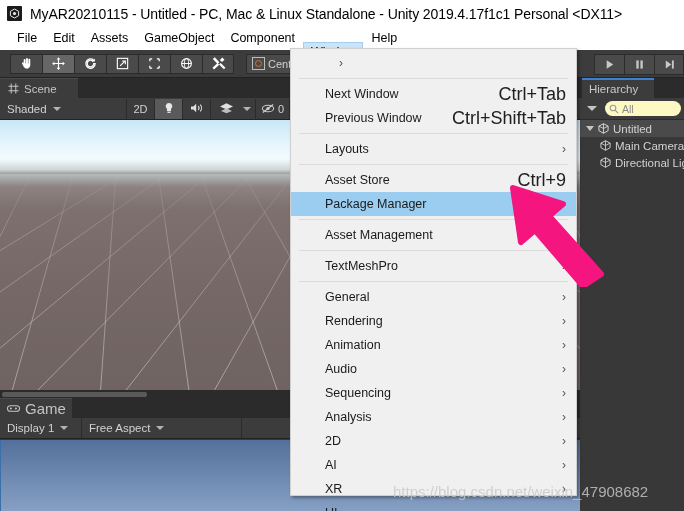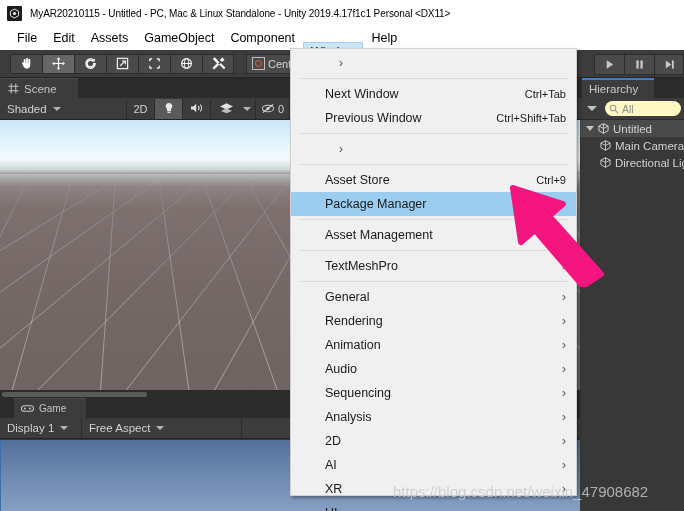--- a/index.html
+++ b/index.html
@@ -25,21 +25,21 @@
   #unity-icon {
     width: 15px; height: 15px;
     background: #1b1b1b;
     border-radius: 1px;
     display: flex; align-items: center; justify-content: center;
     flex: 0 0 auto;
   }
   #unity-icon svg { display:block; }
   #title-text {
     margin-left: 8px;
-    font-size: 10px;
+    font-size: 14px;
     color: #000000;
     white-space: nowrap;
     letter-spacing: -0.1px;
   }
 
   
   #menubar {
     position: absolute; left: 0; top: 27px; width: 684px; height: 23px;
     background: #ffffff;
     display: flex; align-items: center;
@@ -180,24 +180,24 @@
     background: #5a5a5a; border-radius: 2px;
   }
 
   
   #game-panel {
     position: absolute; left: 0; top: 398px; width: 580px; height: 113px;
     background: #383838;
   }
   #game-tabrow { position: relative; height: 20px; background: #2b2b2b; }
   #game-tab {
-    position:absolute; left:14px; top:0; height:20px; width: 72px;
+    position:absolute; left:0; top:0; height:20px; width: 72px;
     background: #3c3c3c; border-top: 1px solid #4a4a4a;
     display:flex;align-items:center;padding-left:7px;
-    color:#c4c4c4;font-size:10px;
+    color:#c4c4c4;font-size:15px;
   }
   #game-tab .ic { margin-right:5px; display:flex; }
   #game-toolrow {
     height: 21px; background: #3c3c3c;
     display: flex; align-items: center;
     border-bottom: 1px solid #232323;
   }
   #game-view {
     position: absolute; left: 0; top: 42px; width: 580px; height: 71px;
     background: linear-gradient(180deg,#53709c 0%, #6b86ad 45%, #86a0c4 100%);
@@ -259,21 +259,21 @@
   .dd-item {
     height: 24px;
     display: flex; align-items: center;
     padding: 0 10px 0 34px;
     font-size: 12.5px; color: #1a1a1a;
     white-space: nowrap;
     cursor: default;
   }
   .dd-item.sel { background: #9acdf0; }
   .dd-label { flex: 1; }
-  .dd-shortcut { color: #202020; font-size: 11px; margin-left: 18px; }
+  .dd-shortcut { color: #202020; font-size: 18px; margin-left: 18px; }
   .dd-arrow { color: #555; font-size: 12px; line-height:1; margin-left: 14px; }
   .dd-sep {
     height: 1px; background: #dcdcdc;
     margin: 3px 8px 3px 8px;
   }
 
   
   #pink-arrow {
     position: absolute; left: 505px; top: 182px;
     width: 110px; height: 105px; z-index: 60;
@@ -584,20 +584,21 @@
       <span class="dd-label">Next Window</span>
       <span class="dd-shortcut">Ctrl+Tab</span>
     </div>
     <div class="dd-item">
       <span class="dd-label">Previous Window</span>
       <span class="dd-shortcut">Ctrl+Shift+Tab</span>
     </div>
     <div class="dd-sep"></div>
 
     <div class="dd-item">
+      <span class="dd-label">Layouts</span>
       <span class="dd-arrow">›</span>
     </div>
     <div class="dd-sep"></div>
 
     <div class="dd-item">
       <span class="dd-label">Asset Store</span>
       <span class="dd-shortcut">Ctrl+9</span>
     </div>
     <div class="dd-item sel">
       <span class="dd-label">Package Manager</span>

